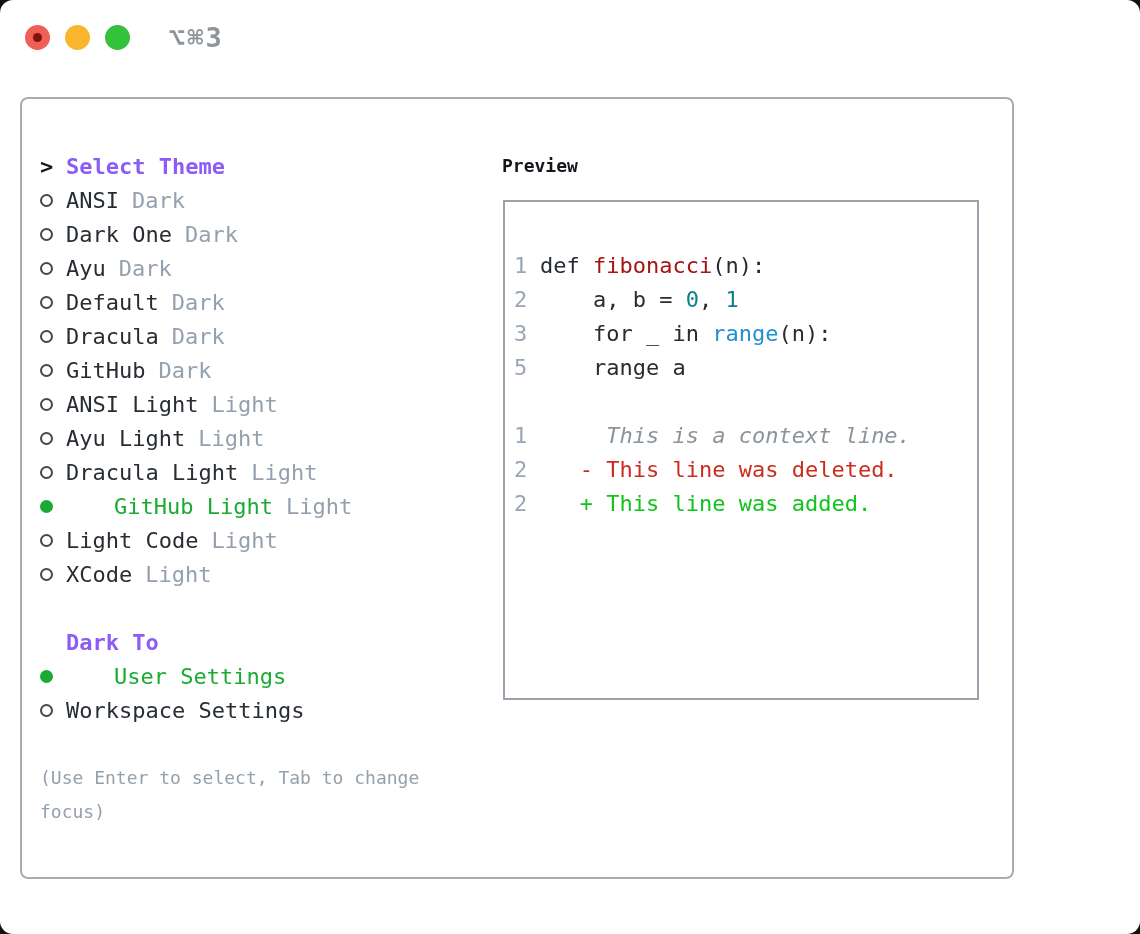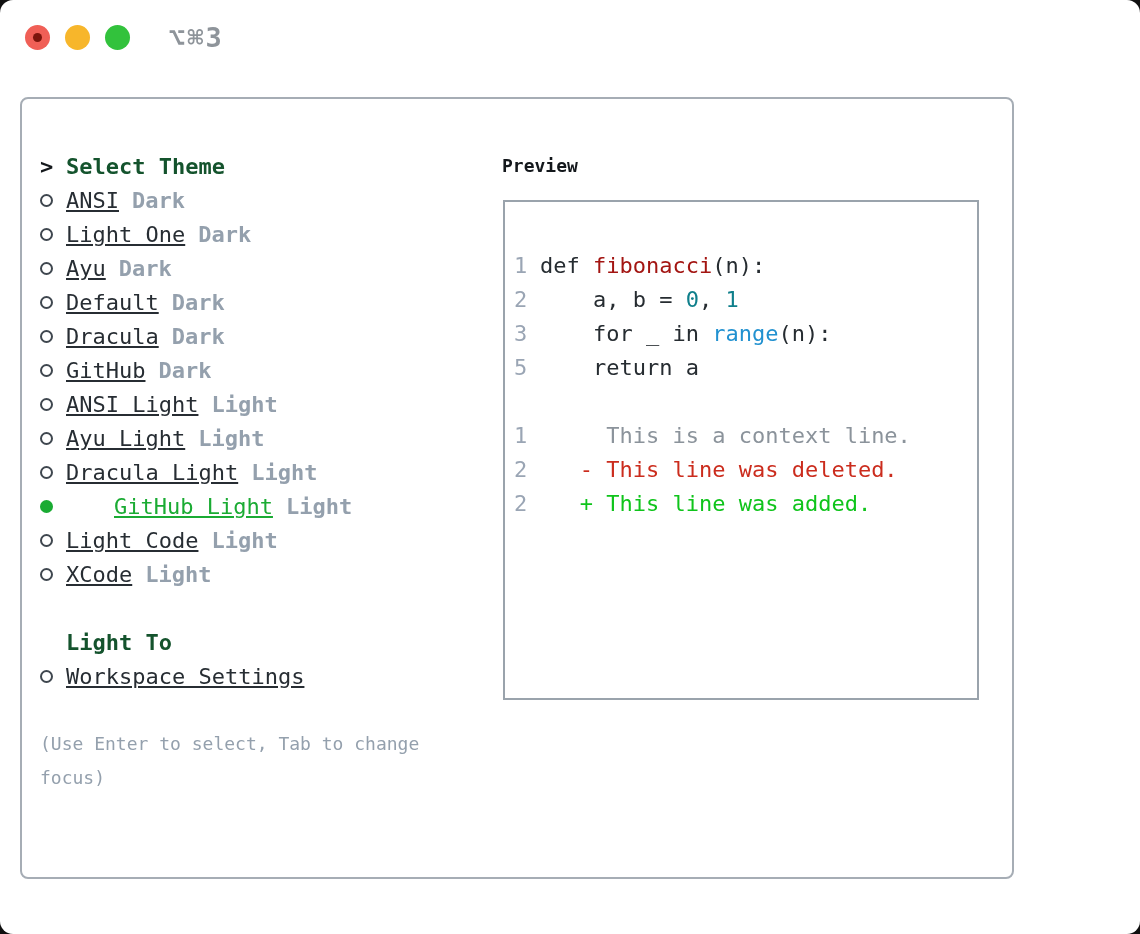--- a/index.html
+++ b/index.html
@@ -26,43 +26,43 @@
     position:absolute;left:20px;top:97px;width:994px;height:782px;
     box-sizing:border-box;border:2px solid #a6adb5;border-radius:8px;
     background:#fff;display:flex;padding-top:50px;
   }
   .col-left{box-sizing:border-box;width:480px;padding-left:18px;flex:none;}
   .col-right{flex:1;}
 
   .row{display:flex;align-items:center;height:34px;font-size:22px;white-space:pre;}
   .mk{width:26px;flex:none;display:flex;align-items:center;}
   .arrow{font-weight:700;color:#14181c;font-size:22px;}
-  .hd{font-weight:700;color:#14532d;}
+  .hd{font-weight:700;color:#8b5cf6;}
   .dot{width:13px;height:13px;border-radius:50%;border:2px solid #3f474f;box-sizing:border-box;background:transparent;}
   .dot.on{background:var(--accent-green);border-color:var(--accent-green);}
-  .item .nm{color:#272d33;text-decoration:underline;}
+  .item .nm{color:#272d33;}
   .item.sel .nm{color:var(--accent-green);margin-left:48px;}
-  .vr{color:var(--muted-gray);margin-left:13px;font-weight:bold;}
+  .vr{color:var(--muted-gray);margin-left:13px;}
   .apply-header{margin-top:34px;}
   .hint{margin-top:34px;width:402px;font-size:18px;line-height:34px;color:var(--muted-gray);white-space:normal;}
 
   
   .preview-header{height:34px;line-height:34px;font-size:18px;font-weight:700;color:#14181c;}
   .preview-box{
     margin-top:17px;margin-left:1px;width:476px;height:500px;
     box-sizing:border-box;border:2px solid #9aa3ac;background:#fff;
     padding:47px 0 0 9px;overflow:hidden;
   }
   .pline{height:34px;line-height:34px;font-size:22px;white-space:pre;}
   .pnum{color:var(--linenum-gray);display:inline-block;width:13px;margin-right:13px;text-align:right;}
   .s-plain{color:var(--text-dark);}
   .s-func{color:var(--func-red);}
   .s-numlit{color:var(--number-teal);}
   .s-call{color:var(--call-blue);}
-  .s-context{color:var(--context-gray);}
+  .s-context{color:var(--context-gray);font-style:italic;}
   .s-deleted{color:var(--diff-deleted);}
   .s-added{color:var(--diff-added);}
 </style>
 </head>
 <body>
 
 <div class="window">
 
   <div class="titlebar">
     <span class="light red">
@@ -76,53 +76,54 @@
   <div class="panel">
 
     <div class="col-left">
       <div class="row">
         <span class="mk arrow">&gt;</span>
         <span class="hd">Select Theme</span>
       </div>
 
       <div id="theme-list">
           <div class="row item"><span class="mk"><span class="dot"></span></span><span class="nm">ANSI</span><span class="vr">Dark</span></div>
-          <div class="row item"><span class="mk"><span class="dot"></span></span><span class="nm">Light One</span><span class="vr">Dark</span></div>
+          <div class="row item"><span class="mk"><span class="dot"></span></span><span class="nm">Dark One</span><span class="vr">Dark</span></div>
           <div class="row item"><span class="mk"><span class="dot"></span></span><span class="nm">Ayu</span><span class="vr">Dark</span></div>
           <div class="row item"><span class="mk"><span class="dot"></span></span><span class="nm">Default</span><span class="vr">Dark</span></div>
           <div class="row item"><span class="mk"><span class="dot"></span></span><span class="nm">Dracula</span><span class="vr">Dark</span></div>
           <div class="row item"><span class="mk"><span class="dot"></span></span><span class="nm">GitHub</span><span class="vr">Dark</span></div>
           <div class="row item"><span class="mk"><span class="dot"></span></span><span class="nm">ANSI Light</span><span class="vr">Light</span></div>
           <div class="row item"><span class="mk"><span class="dot"></span></span><span class="nm">Ayu Light</span><span class="vr">Light</span></div>
           <div class="row item"><span class="mk"><span class="dot"></span></span><span class="nm">Dracula Light</span><span class="vr">Light</span></div>
           <div class="row item sel"><span class="mk"><span class="dot on"></span></span><span class="nm">GitHub Light</span><span class="vr">Light</span></div>
           <div class="row item"><span class="mk"><span class="dot"></span></span><span class="nm">Light Code</span><span class="vr">Light</span></div>
           <div class="row item"><span class="mk"><span class="dot"></span></span><span class="nm">XCode</span><span class="vr">Light</span></div>
         </div>
 
       <div class="row apply-header">
         <span class="mk"></span>
-        <span class="hd">Light To</span>
+        <span class="hd">Dark To</span>
       </div>
 
       <div id="apply-list">
+          <div class="row item sel"><span class="mk"><span class="dot on"></span></span><span class="nm">User Settings</span></div>
           <div class="row item"><span class="mk"><span class="dot"></span></span><span class="nm">Workspace Settings</span></div>
         </div>
 
       <div class="hint">(Use Enter to select, Tab to change focus)</div>
     </div>
 
     <div class="col-right">
       <div class="preview-header">Preview</div>
       <div class="preview-box">
         <div id="preview-lines">
             <div class="pline"><span class="pnum">1</span><span class="s-plain">def </span><span class="s-func">fibonacci</span><span class="s-plain">(n):</span></div>
             <div class="pline"><span class="pnum">2</span><span class="s-plain">    a, b = </span><span class="s-numlit">0</span><span class="s-plain">, </span><span class="s-numlit">1</span></div>
             <div class="pline"><span class="pnum">3</span><span class="s-plain">    for _ in </span><span class="s-call">range</span><span class="s-plain">(n):</span></div>
-            <div class="pline"><span class="pnum">5</span><span class="s-plain">    return a</span></div>
+            <div class="pline"><span class="pnum">5</span><span class="s-plain">    range a</span></div>
             <div class="pline"><span class="pnum"></span></div>
             <div class="pline"><span class="pnum">1</span><span class="s-context">     This is a context line.</span></div>
             <div class="pline"><span class="pnum">2</span><span class="s-deleted">   - This line was deleted.</span></div>
             <div class="pline"><span class="pnum">2</span><span class="s-added">   + This line was added.</span></div>
           </div>
       </div>
     </div>
 
   </div>
 </div>

